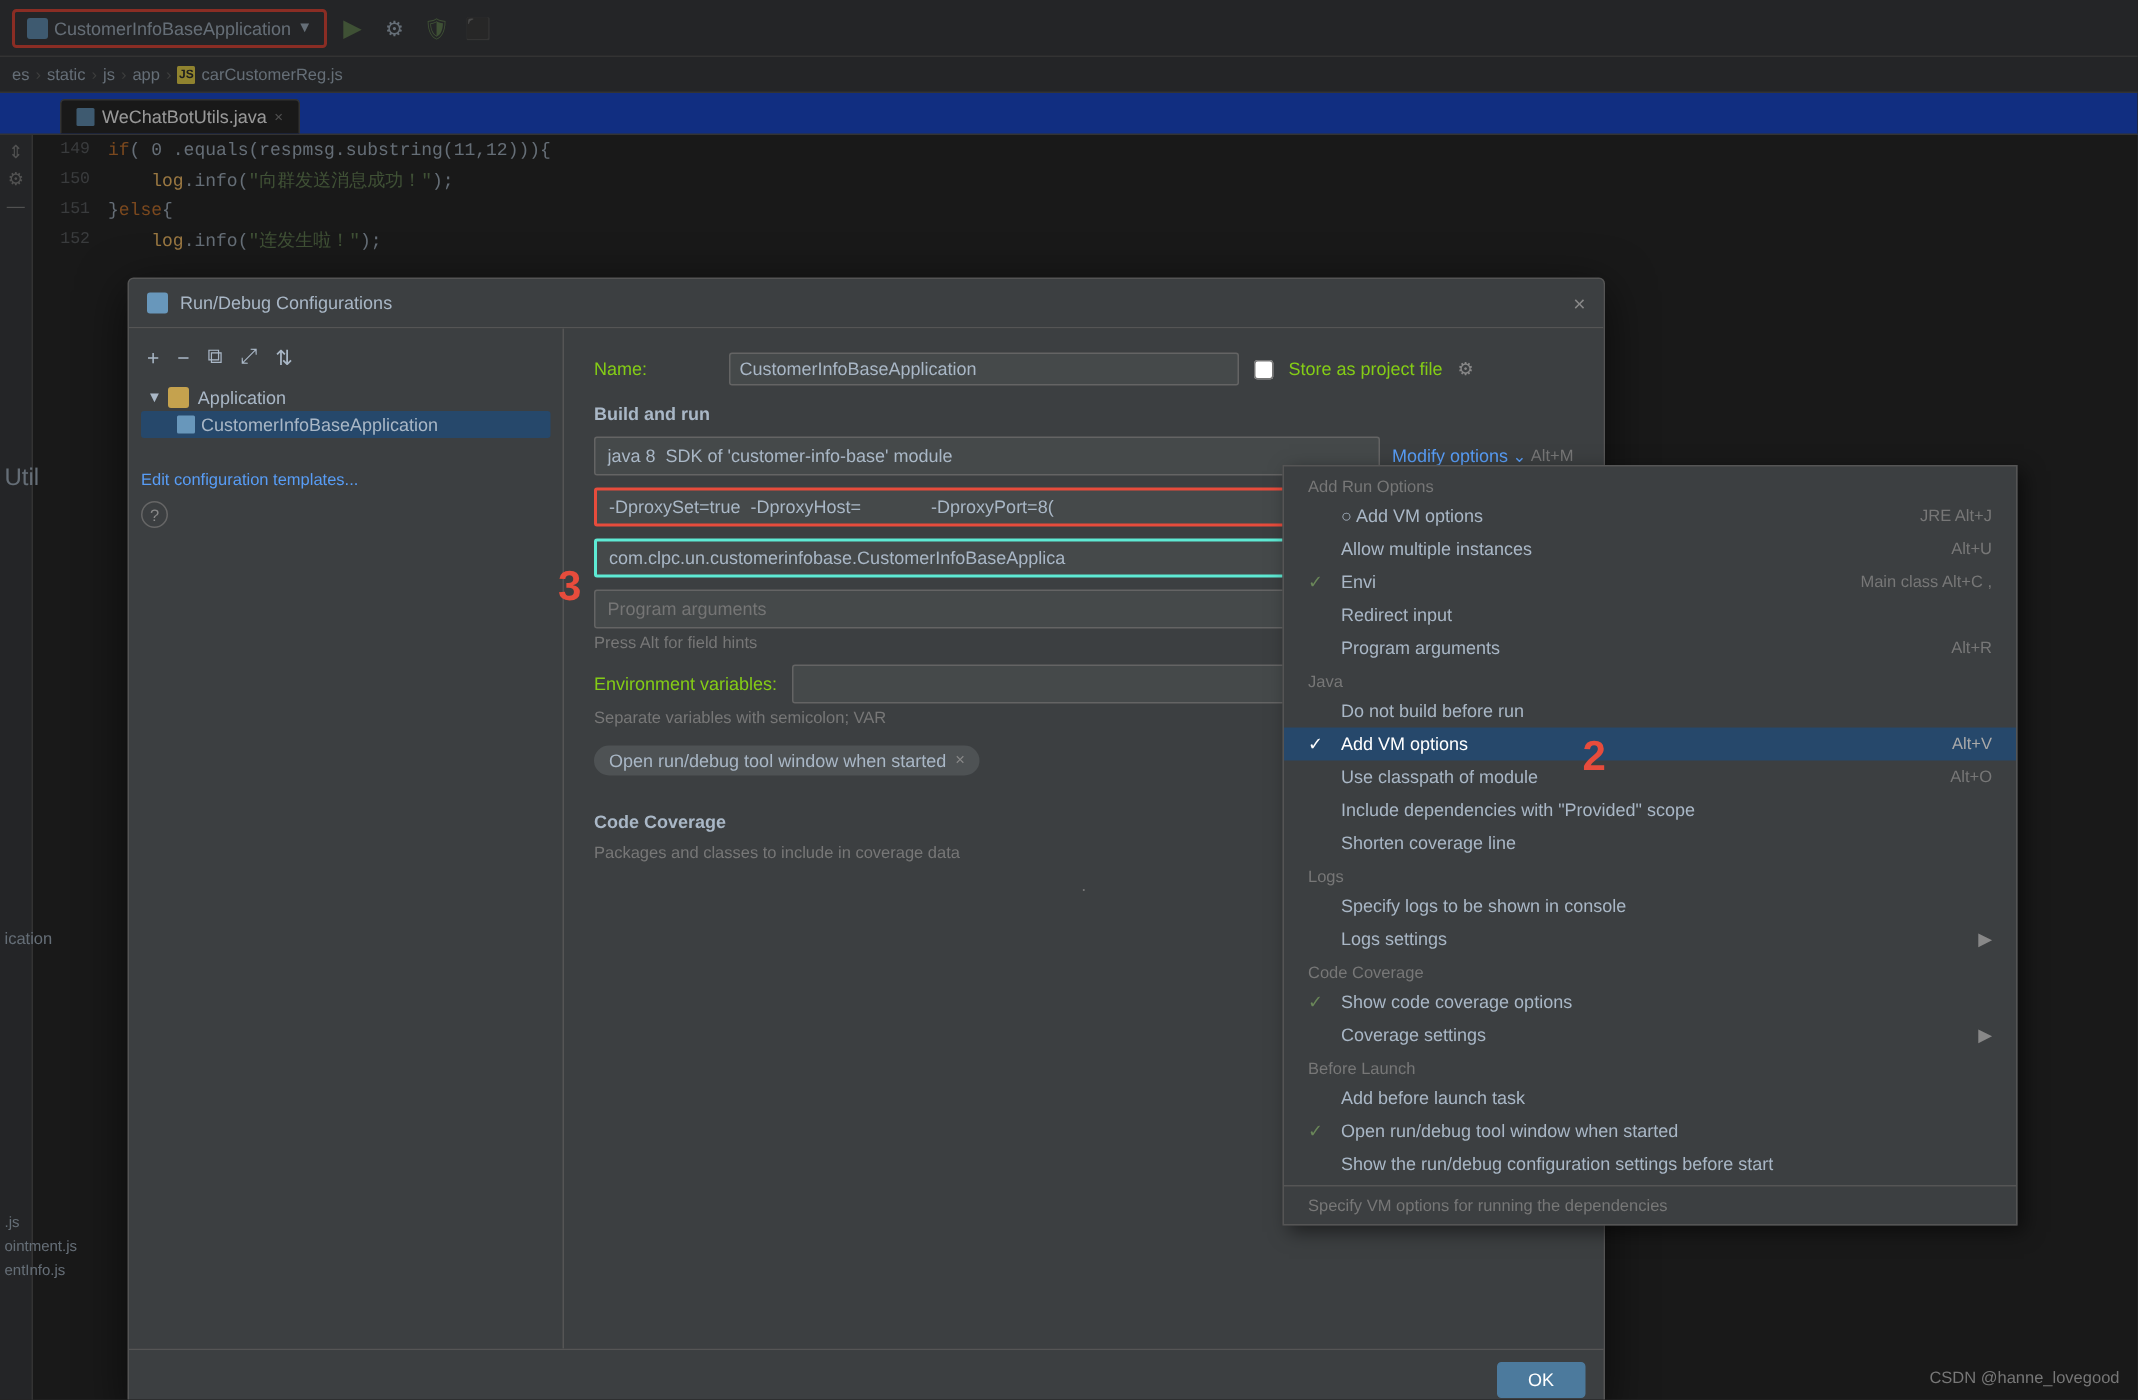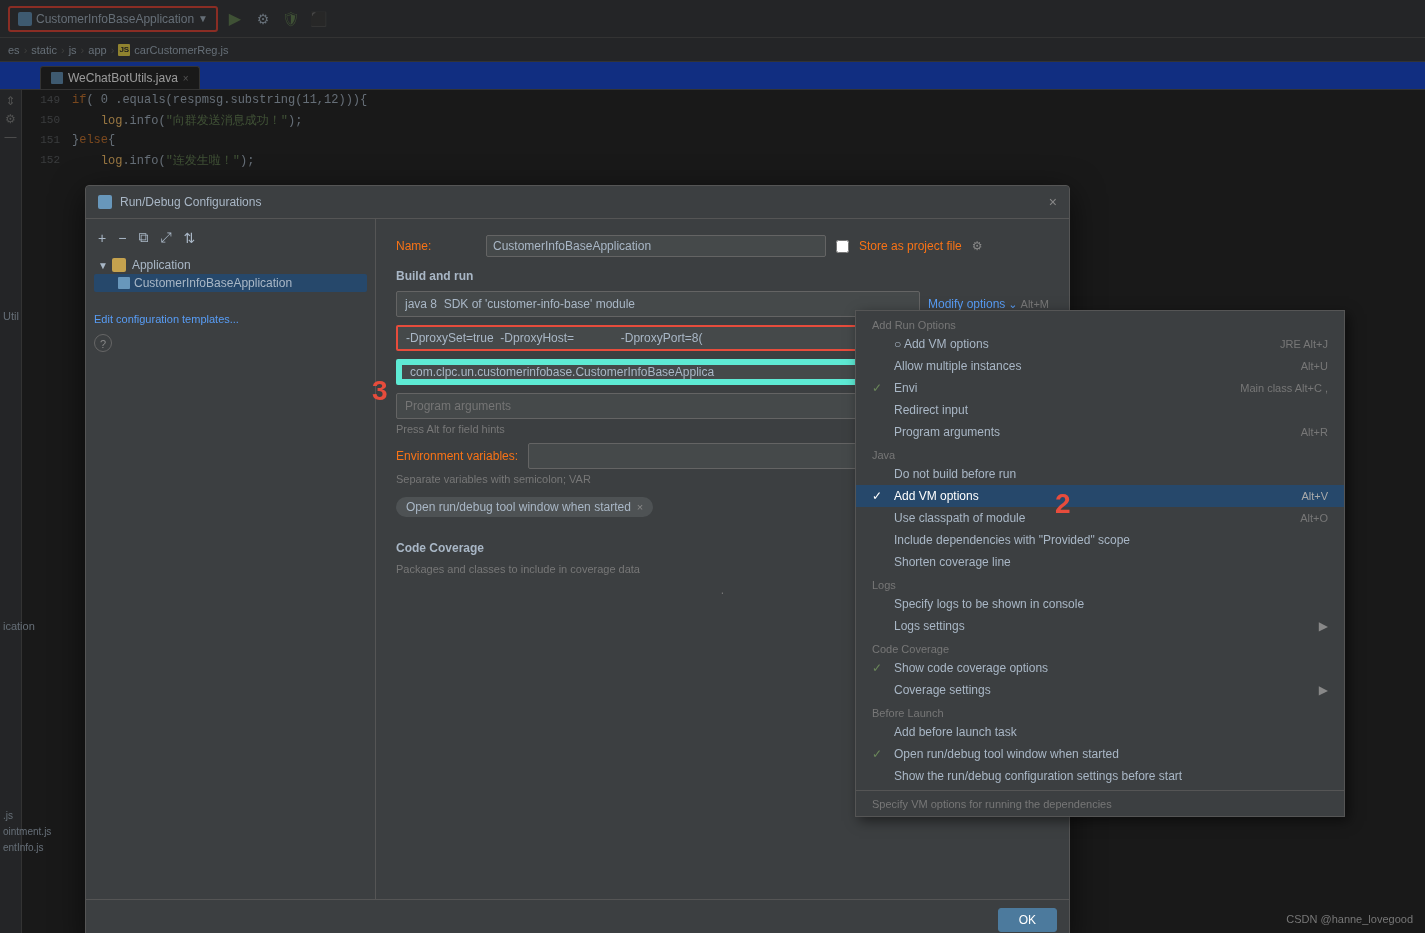--- a/index.html
+++ b/index.html
@@ -289,21 +289,21 @@
     }
 
     .form-row {
       display: flex;
       align-items: center;
       margin-bottom: 12px;
       gap: 10px;
     }
 
     .form-label {
-      color: #f97316;
+      color: #84cc16;
       font-size: 12px;
       min-width: 80px;
     }
 
     .form-input {
       background: #45494a;
       border: 1px solid #646464;
       color: #a9b7c6;
       padding: 3px 6px;
       font-size: 12px;
@@ -359,21 +359,21 @@
       cursor: pointer;
       display: flex;
       align-items: center;
       gap: 3px;
       margin-left: auto;
       white-space: nowrap;
     }
 
     .main-class-input {
       background: #45494a;
-      border: 6px solid #5eead4;
+      border: 2px solid #5eead4;
       color: #a9b7c6;
       padding: 3px 8px;
       font-size: 12px;
       border-radius: 2px;
       flex: 1;
       height: 26px;
     }
 
     .program-args-input {
       background: #45494a;
@@ -583,21 +583,21 @@
     <span class="tab-close">×</span>
   </div>
 </div>
 
 <div class="left-panel-icons">
   <span style="font-size:12px; color:#888; cursor:pointer;">⇕</span>
   <span style="font-size:12px; color:#888; cursor:pointer;">⚙</span>
   <span style="font-size:12px; color:#888; cursor:pointer;">—</span>
 </div>
 
-<div style="position:absolute; left:3px; top:310px; color:#a9b7c6; font-size:11px; z-index:5;">Util</div>
+<div style="position:absolute; left:3px; top:310px; color:#a9b7c6; font-size:16px; z-index:5;">Util</div>
 <div style="position:absolute; left:3px; top:620px; color:#a9b7c6; font-size:11px; z-index:5;">ication</div>
 <div style="position:absolute; left:3px; top:810px; color:#a9b7c6; font-size:10px; z-index:5;">.js</div>
 <div style="position:absolute; left:3px; top:826px; color:#a9b7c6; font-size:10px; z-index:5;">ointment.js</div>
 <div style="position:absolute; left:3px; top:842px; color:#a9b7c6; font-size:10px; z-index:5;">entInfo.js</div>
 
 <div class="code-area">
   <div class="code-line">
     <span class="line-num">149</span>
     <span class="code-content">
       <span class="kw">if</span><span class="var">( 0 .equals(respmsg.substring(11,12))){</span>

